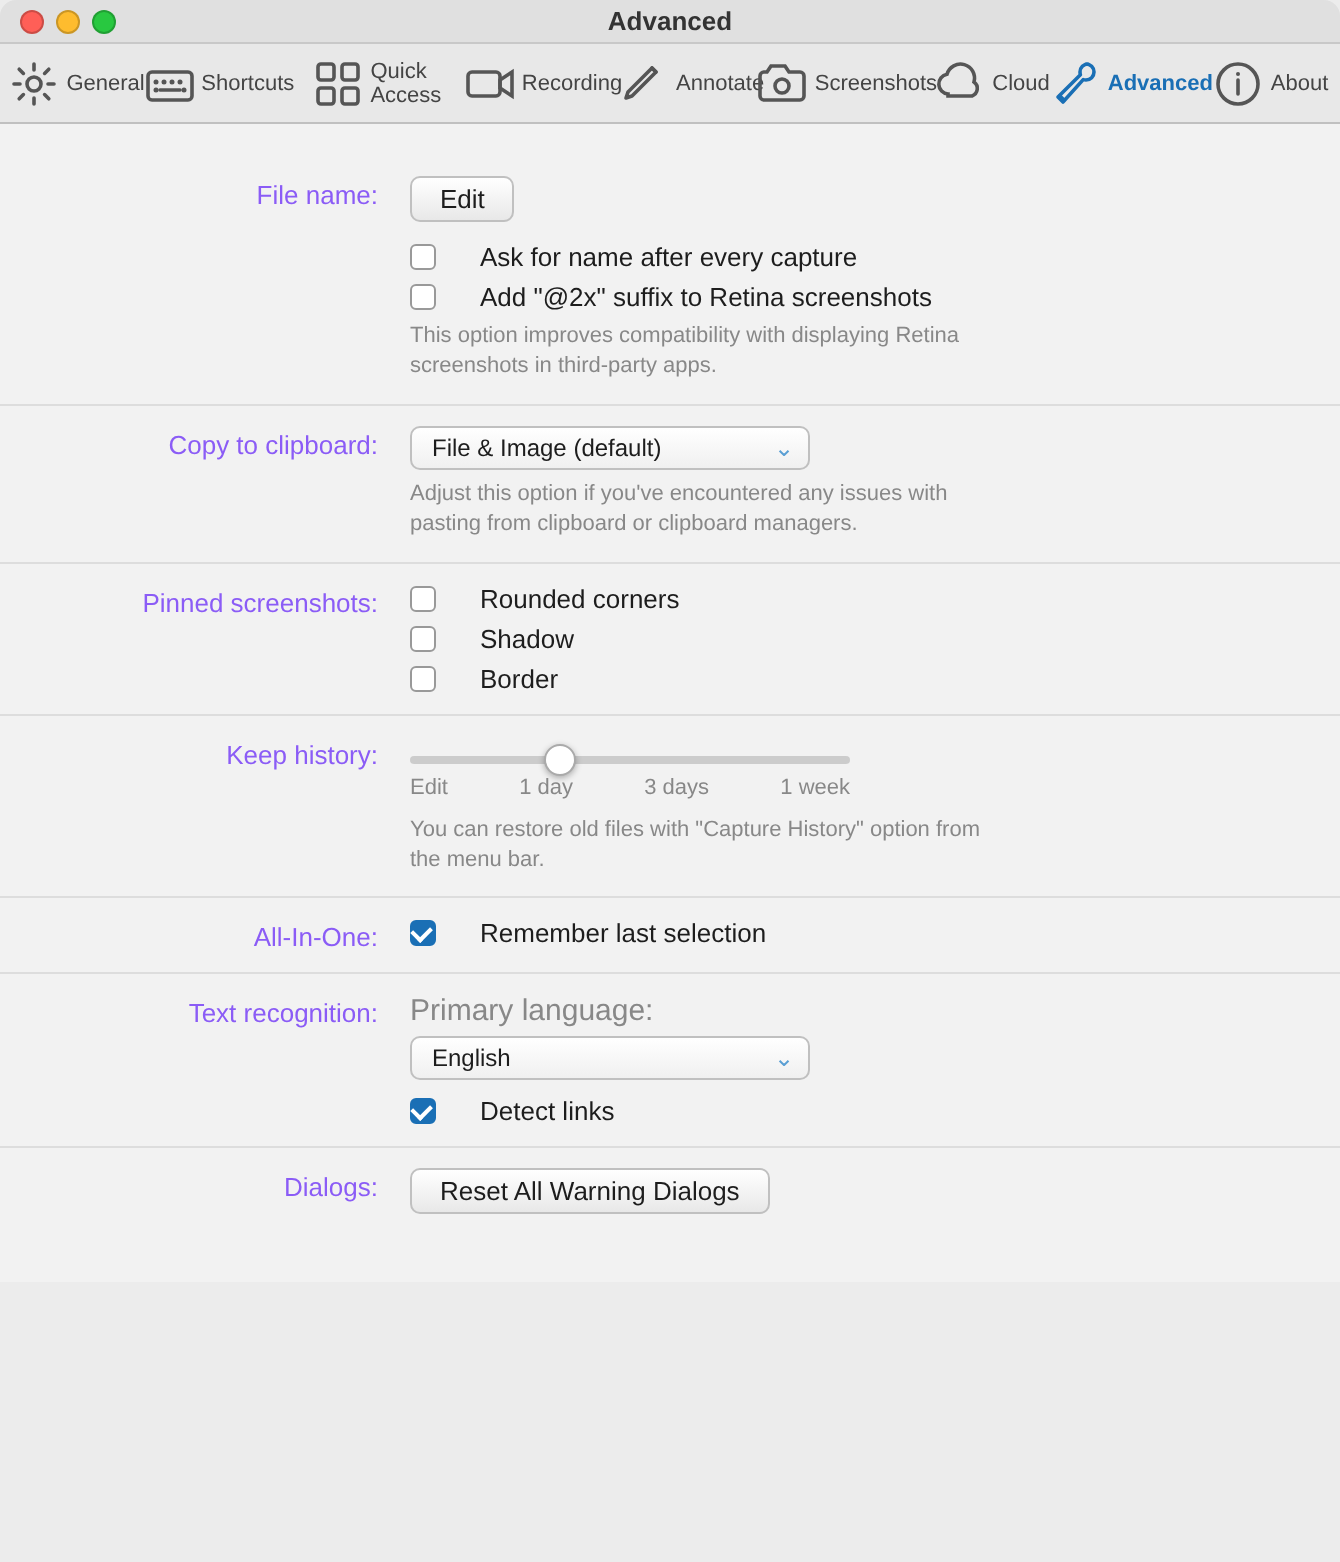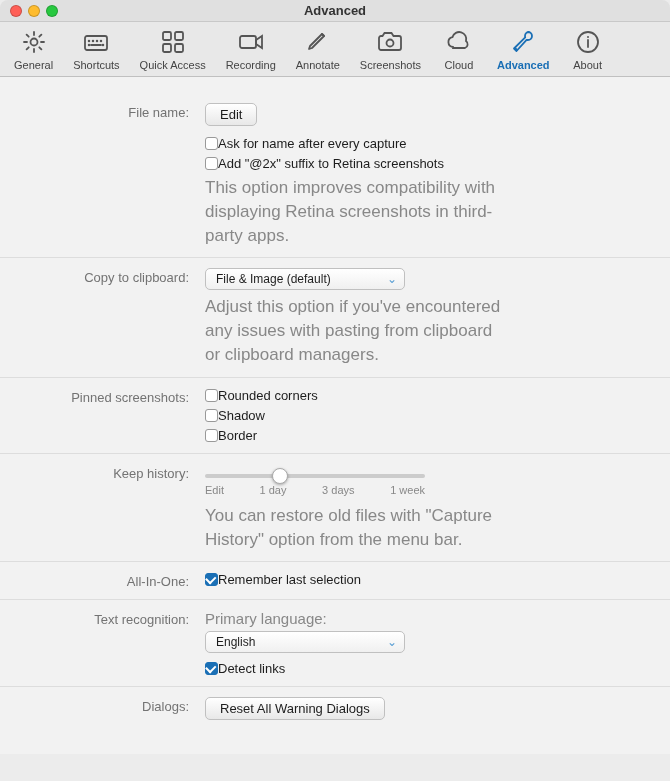--- a/index.html
+++ b/index.html
@@ -49,21 +49,21 @@
     
     .toolbar {
       background: #e8e8e8;
       border-bottom: 1px solid #c0c0c0;
       display: flex;
       align-items: stretch;
       padding: 0 4px;
     }
     .toolbar-item {
       display: flex;
-      flex-direction: column;
+      flex-direction: row;
       align-items: center;
       justify-content: center;
       padding: 6px 10px 5px;
       cursor: pointer;
       border-radius: 6px;
       min-width: 56px;
       gap: 3px;
       color: #444;
       font-size: 11px;
       text-decoration: none;
@@ -92,21 +92,21 @@
       border-bottom: 1px solid #ddd;
     }
     .section:last-child { border-bottom: none; }
 
     .label-col {
       width: 175px;
       min-width: 175px;
       text-align: right;
       padding-right: 16px;
       padding-top: 2px;
-      color: #737373;
+      color: #8b5cf6;
       font-size: 13px;
     }
 
     .control-col {
       flex: 1;
     }
 
     
     .btn {
       background: linear-gradient(to bottom, #ffffff, #e8e8e8);
@@ -115,21 +115,21 @@
       padding: 3px 14px;
       font-size: 13px;
       cursor: pointer;
       color: #1d1d1d;
     }
 
     
     .checkbox-row {
       display: flex;
       align-items: center;
-      gap: 0;
+      gap: 22px;
       margin-bottom: 5px;
     }
     .checkbox-row:last-child { margin-bottom: 0; }
 
     .cb {
       width: 13px;
       height: 13px;
       border: 1.5px solid #999;
       border-radius: 3px;
       background: white;
@@ -146,21 +146,21 @@
     .cb.checked::after {
       content: '';
       width: 7px;
       height: 5px;
       border-left: 2px solid white;
       border-bottom: 2px solid white;
       transform: rotate(-45deg) translateY(-1px);
     }
 
     .hint-text {
-      font-size: 17px;
+      font-size: 11px;
       color: #888;
       margin-top: 5px;
       line-height: 1.4;
       max-width: 300px;
     }
 
     
     .select-wrap {
       position: relative;
       display: inline-block;

